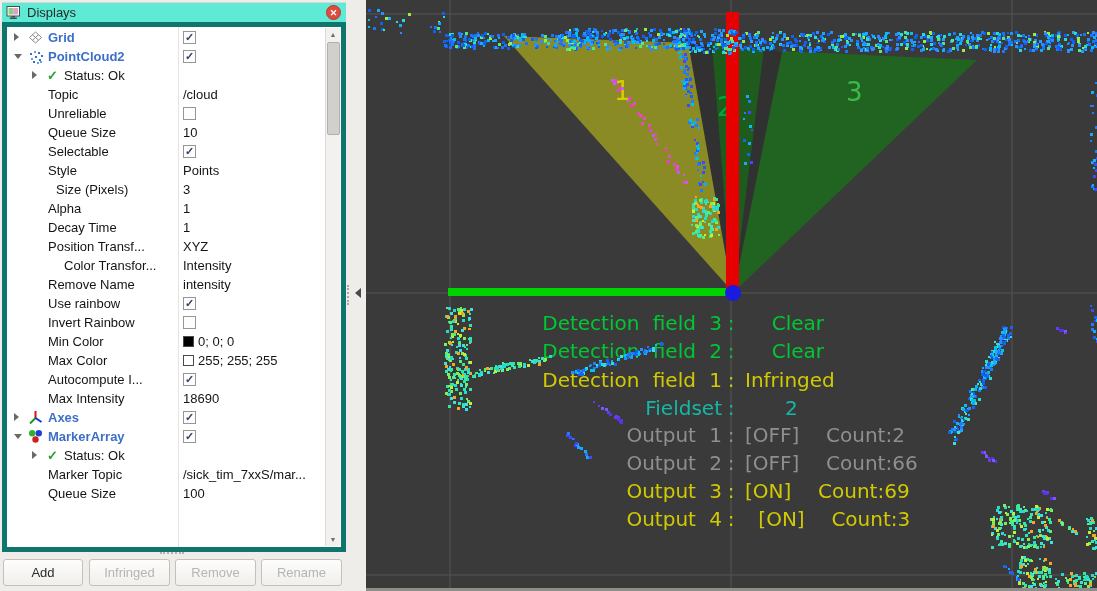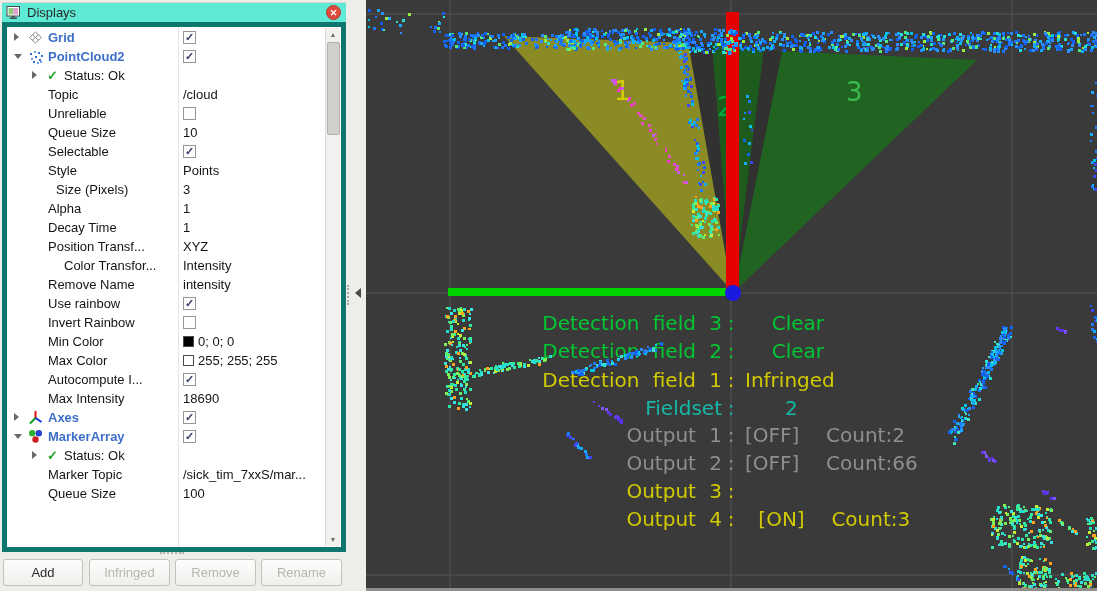--- a/index.html
+++ b/index.html
@@ -327,20 +327,21 @@
         <span class="ol-right">[OFF]  Count:2</span>
       </div>
       <div class="oline" style="top: 451px; color: rgb(143, 143, 143);">
         <span class="ol-left">Output 2</span>
         <span class="ol-sep">:</span>
         <span class="ol-right">[OFF]  Count:66</span>
       </div>
       <div class="oline" style="top: 479px; color: rgb(210, 202, 0);">
         <span class="ol-left">Output 3</span>
         <span class="ol-sep">:</span>
+        <span class="ol-right">[ON]  Count:69</span>
       </div>
       <div class="oline" style="top: 507px; color: rgb(210, 202, 0);">
         <span class="ol-left">Output 4</span>
         <span class="ol-sep">:</span>
         <span class="ol-right"> [ON]  Count:3</span>
       </div>
     </div>
   <svg id="points" width="731" height="591" shape-rendering="crispEdges">
       <rect x="66.8" y="29.5" width="3" height="3" fill="#1060f2"></rect>
       <rect x="1.5" y="19.1" width="2" height="2" fill="#00c0f0"></rect>

